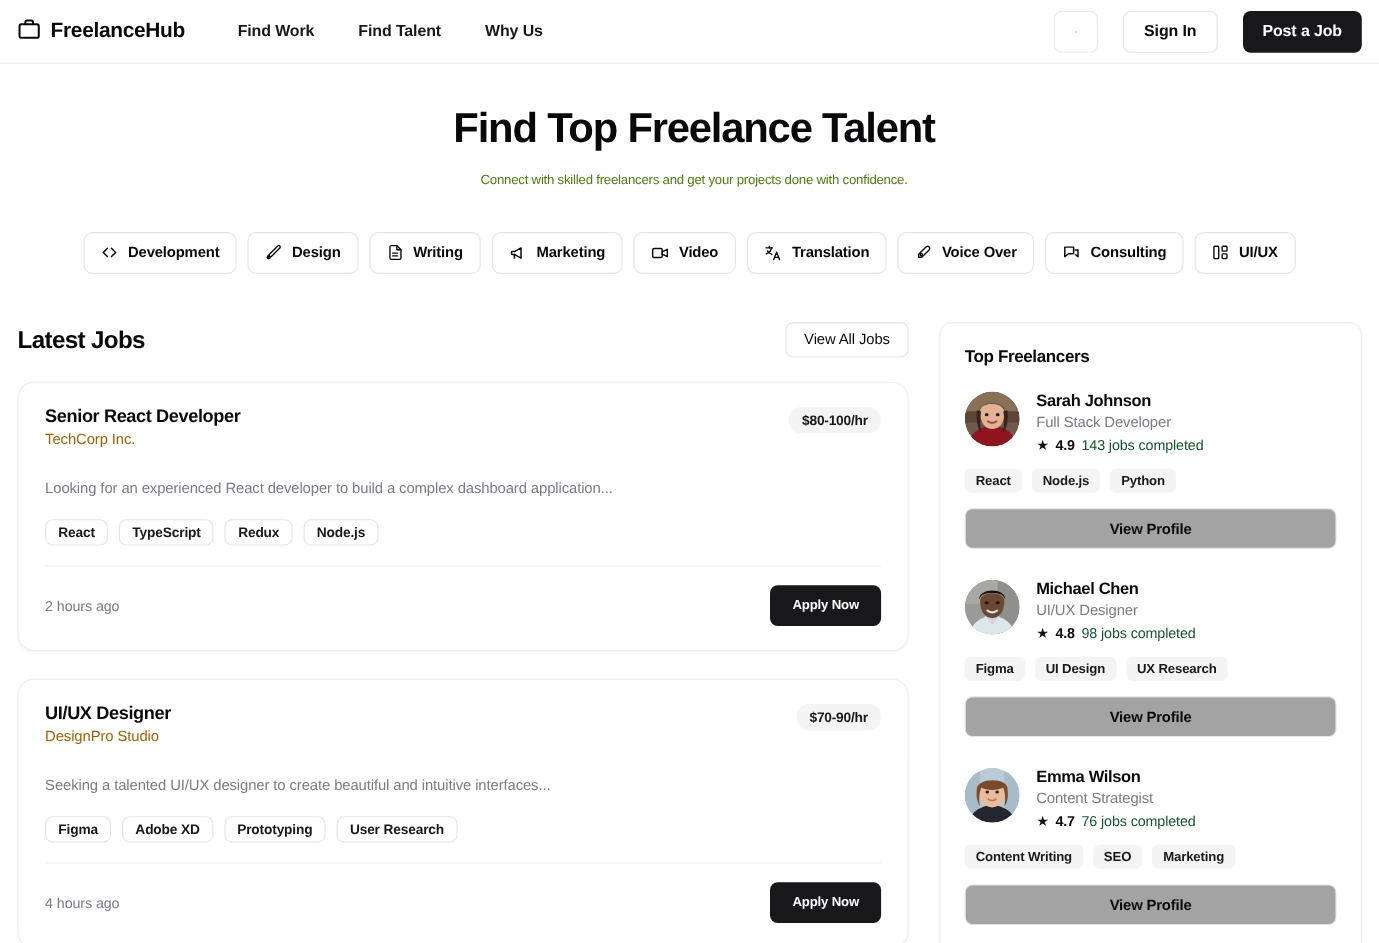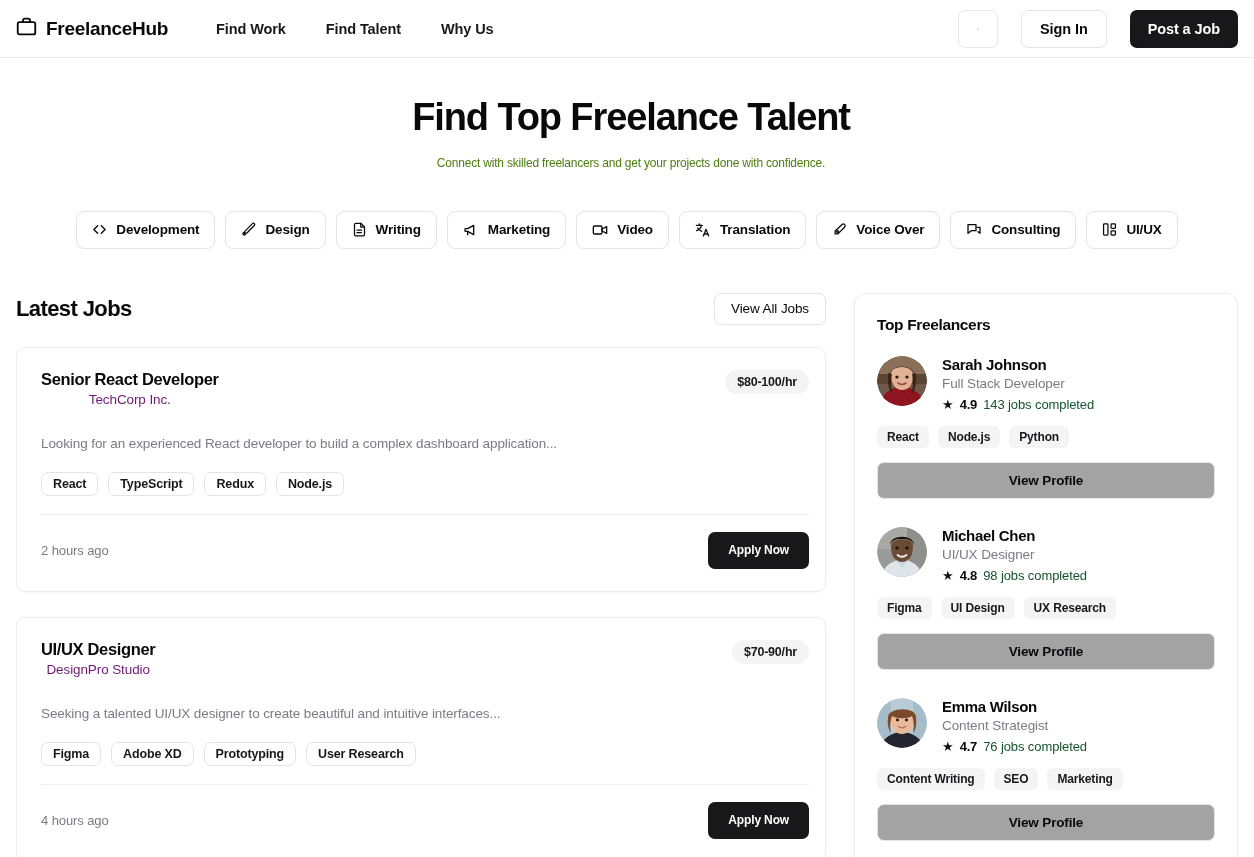--- a/index.html
+++ b/index.html
@@ -166,39 +166,38 @@
     font-size: 13.5px;
     font-weight: normal;
     color: #09090b;
     letter-spacing: -0.1px;
     cursor: pointer;
   }
 
   
   .job-card {
     border: 1px solid #ececee;
-    border-radius: 9px;
+    border-radius: 15px;
     background: #fff;
     margin-bottom: 25px;
-    padding: 22px 16px 0 24px;
+    padding: 22px 24px 0 24px;
     box-shadow: 0 1px 2px rgba(0,0,0,0.03);
   }
   .job-top { display: flex; align-items: flex-start; }
   .job-title {
     font-size: 16.5px;
     font-weight: bold;
     letter-spacing: -0.35px;
     color: #09090b;
   }
   .job-company {
     margin-top: 3px;
     font-size: 13.5px;
-    color: #701a75;
-    letter-spacing: -0.1px;
-    text-align: center;
+    color: #a16207;
+    letter-spacing: -0.1px;
   }
   .salary-badge {
     margin-left: auto;
     background: #f4f4f5;
     border-radius: 20px;
     padding: 5px 12px;
     font-size: 12.5px;
     font-weight: bold;
     color: #18181b;
     letter-spacing: -0.2px;

